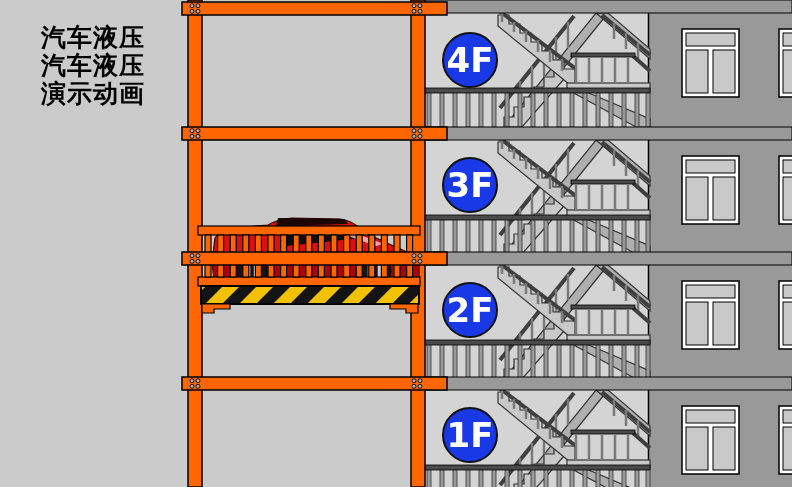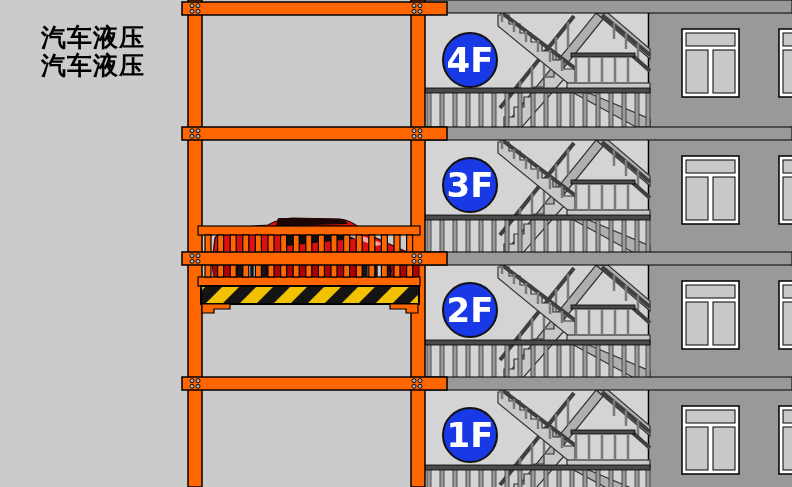--- a/index.html
+++ b/index.html
@@ -32,20 +32,21 @@
   .bolt  {fill:#B0B0B0; stroke:#000; stroke-width:0.9;}
 </style>
 </head>
 <body>
 
 <div class="stage">
 
   <div class="title">
     <div>汽车液压</div>
     <div>汽车液压</div>
+    <div>演示动画</div>
   </div>
 
   <svg width="792" height="487" viewBox="0 0 792 487">
     <defs>
       <pattern id="hazardStripes" width="24" height="24" patternUnits="userSpaceOnUse" patternTransform="rotate(45)">
         <rect width="24" height="24" fill="#141414"></rect>
         <rect width="12" height="24" style="fill:var(--hazard_yellow,#F2C200)"></rect>
       </pattern>
 
       <g id="bolt-plate">

